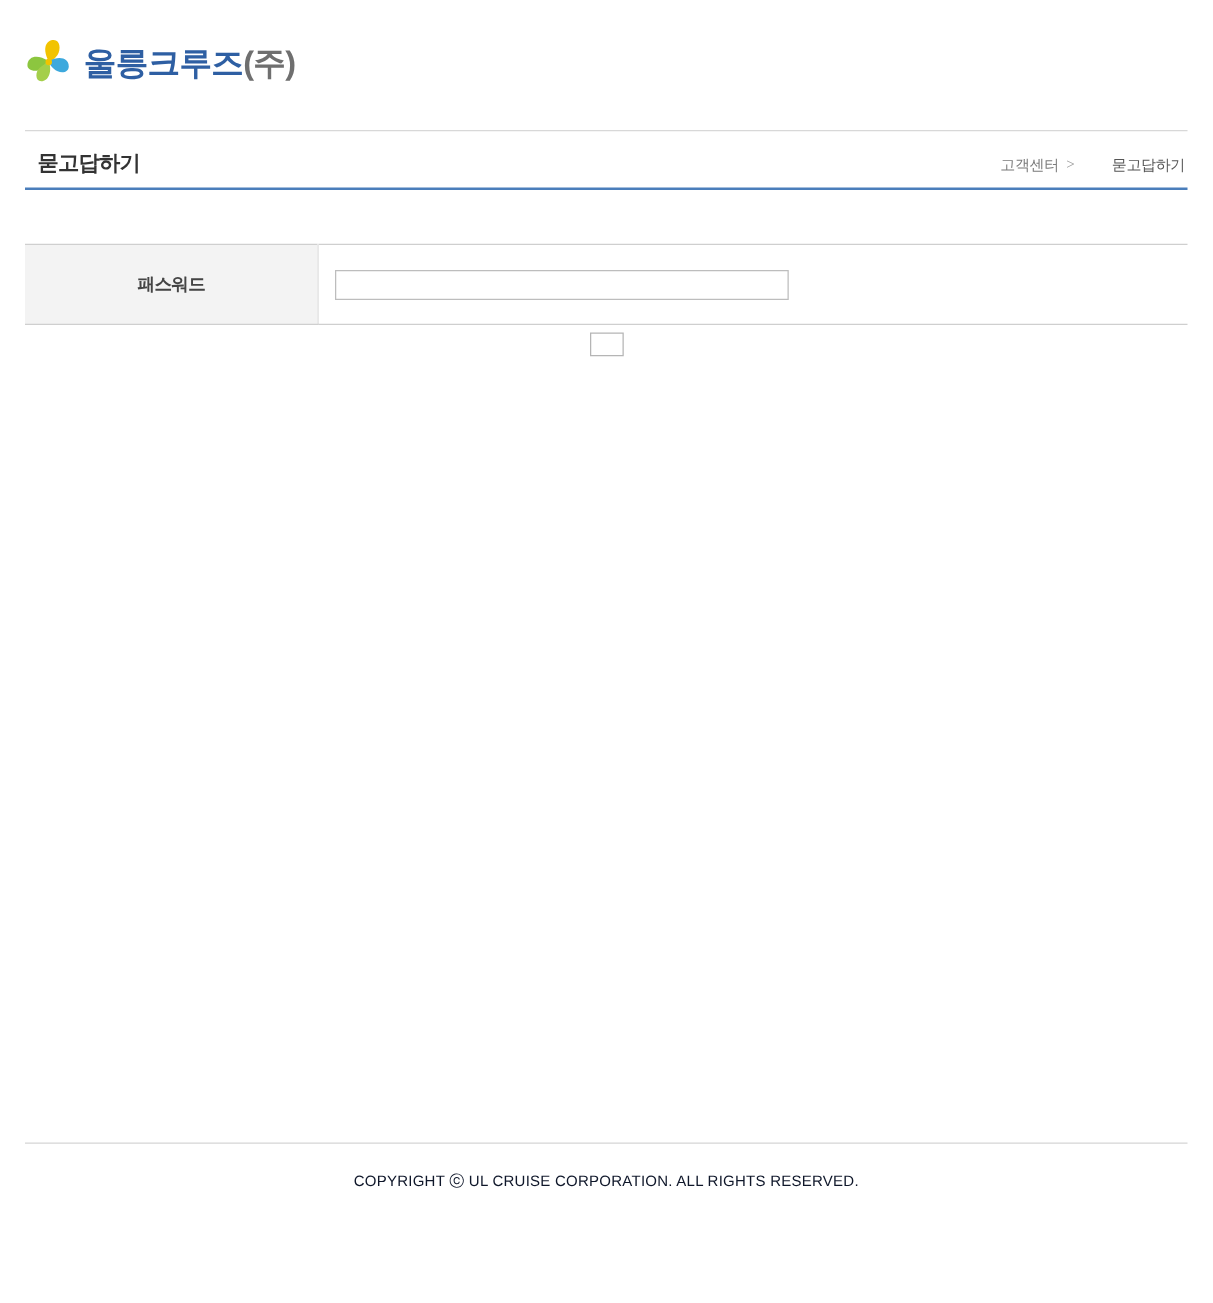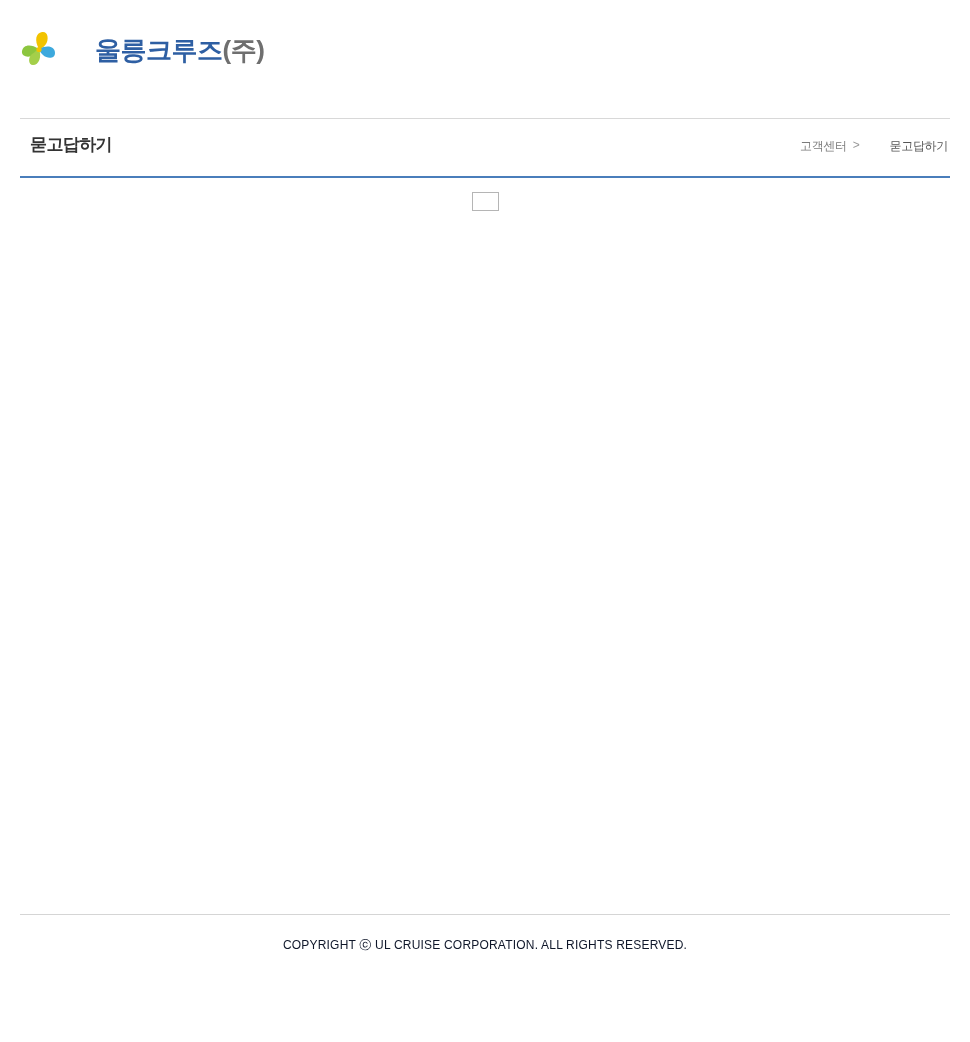--- a/index.html
+++ b/index.html
@@ -36,32 +36,33 @@
     height: 40px;
     position: relative;
     flex: none;
   }
   .logo-text {
     font-size: 26px;
     font-weight: bold;
     letter-spacing: -0.5px;
     white-space: nowrap;
   }
-  .logo-text .blue { color: #2e5fa3; margin-left: 28px; }
+  .logo-text .blue { color: #2e5fa3; }
   .logo-text .gray { color: #6f6f6f; }
 
   
   .titlebar {
     position: relative;
-    margin: 14px 20px;
-    height: 60px;
+    margin: 0 20px;
+    height: 48px;
     border-top: 1px solid #d8d8d8;
     border-bottom: 2px solid #4a7ebb;
     box-sizing: border-box;
     background: #fff;
+    font-family: Liberation Serif, serif;
   }
   .page-title {
     position: absolute;
     left: 10px;
     top: 14px;
     font-size: 17px;
     font-weight: bold;
     color: #333333;
     letter-spacing: -0.6px;
   }
@@ -192,20 +193,30 @@
 <div class="titlebar">
   <div class="page-title">묻고답하기</div>
   <div class="breadcrumb">
     <span>고객센터</span>
     <span class="crumb-sep">&gt;</span>
     <span class="crumb-current">묻고답하기</span>
   </div>
 </div>
 
 <div class="content">
+  <table class="form-table">
+    <tbody>
+        <tr>
+      <th>패스워드</th>
+      <td>
+        <input class="pw-input" type="password" placeholder="" style="">
+      </td>
+    </tr>
+  </tbody>
+    </table>
 
   <div class="btn-row">
     <button class="submit-btn"></button>
   </div>
 </div>
 
 <div class="footer">
   <div class="footer-rule"></div>
   <div class="copyright">COPYRIGHT ⓒ UL CRUISE CORPORATION. ALL RIGHTS RESERVED.</div>
 </div>

